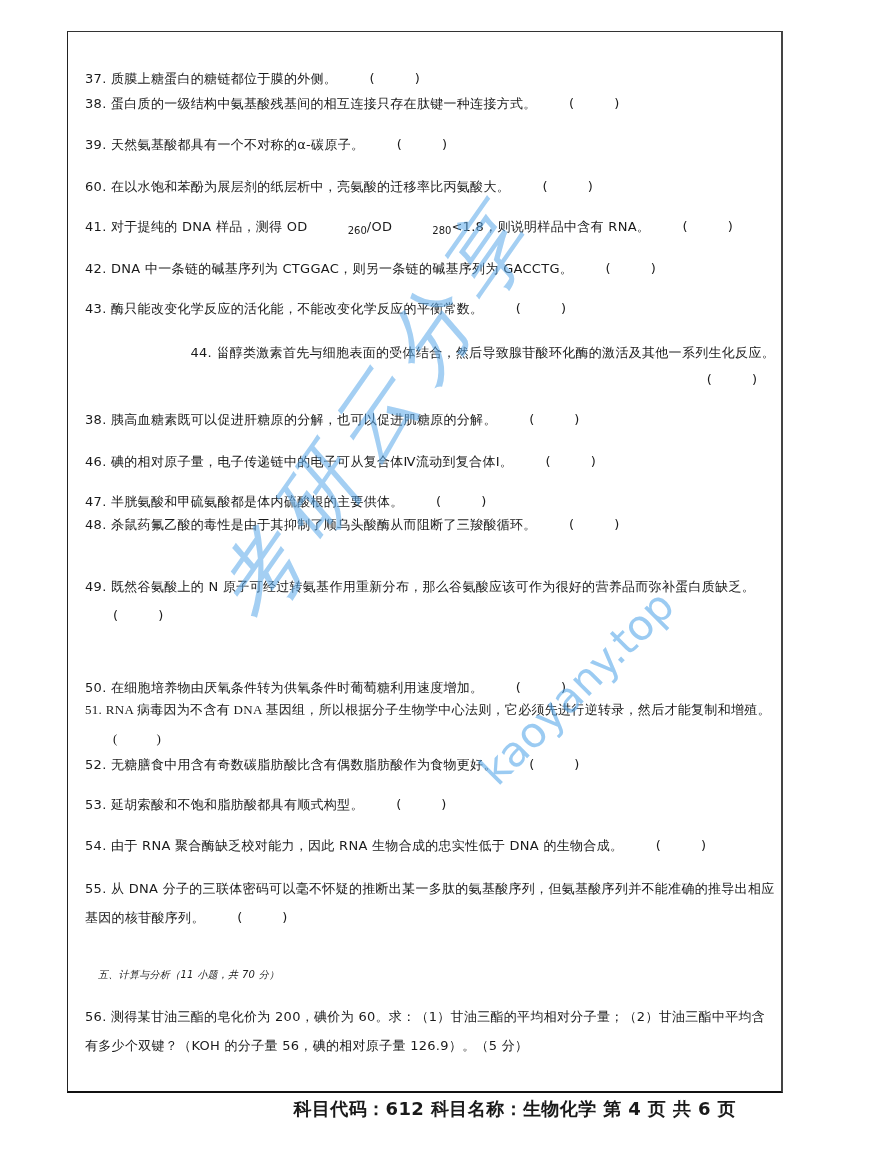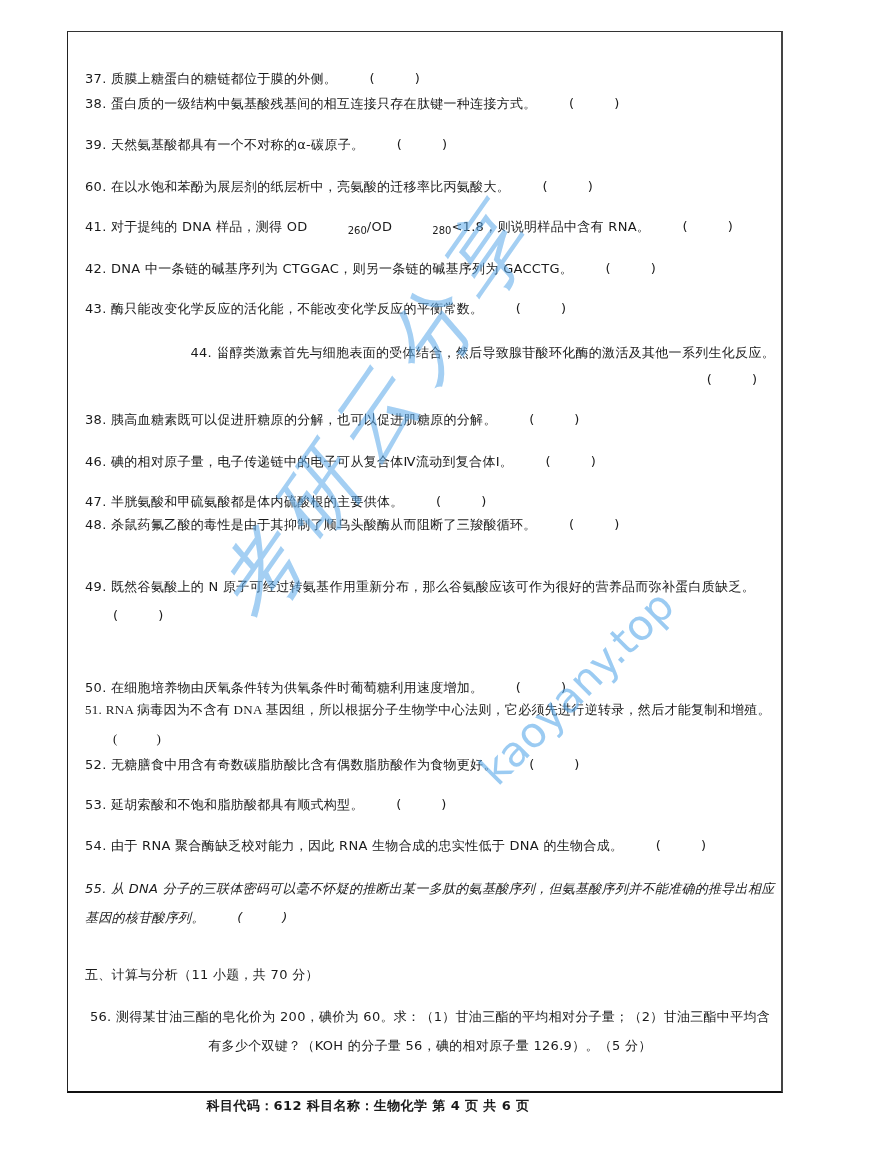--- a/index.html
+++ b/index.html
@@ -16,26 +16,27 @@
   }
   .q {
     position: absolute; left: 85px; right: 110px;
     font-size: 13px; line-height: 25px; letter-spacing: 0.3px;
     white-space: nowrap;
   }
   .q.wrap { white-space: normal; width: 690px; right: auto; }
   .paren { display: inline-block; margin-left: 28px; letter-spacing: 18px; }
   .sub { font-size: 10px; vertical-align: -3px; letter-spacing: 0; margin-left: 40px; }
   .section {
-    position: absolute; left: 85px; top: 962px; font-size: 13px; line-height: 25px;
+    position: absolute; left: 98px; top: 962px; font-size: 10px; line-height: 25px;
     letter-spacing: 0.3px;
+    font-style: italic;
   }
   .footer {
-    position: absolute; left: 0; width: 736px; top: 1097px; text-align: center;
-    font-size: 13px; font-weight: bold; letter-spacing: 0.4px;
+    position: absolute; left: 0; width: 736px; top: 1097px; text-align: right;
+    font-size: 18px; font-weight: bold; letter-spacing: 0.4px;
   }
   .watermark {
     position: absolute; pointer-events: none;
     color: #5aa9ea; opacity: 0.55; font-family: "DejaVu Serif", serif;
   }
   .wm-cn { left: 190px; top: 580px; font-size: 84px; transform: rotate(-55deg); transform-origin: left top; letter-spacing: 14px; font-style: italic;}
   .wm-url { left: 470px; top: 760px; font-size: 42px; transform: rotate(-45deg); transform-origin: left top; font-family: "DejaVu Sans", sans-serif; opacity: 0.6;}
 </style>
 </head>
 <body>
@@ -143,29 +144,29 @@
   <span>延胡索酸和不饱和脂肪酸都具有顺式构型。</span>
   <span class="paren">( )</span>
 </div>
 
 <div class="q" style="top:833px">
   <span>54.</span>
   <span>由于 RNA 聚合酶缺乏校对能力，因此 RNA 生物合成的忠实性低于 DNA 的生物合成。</span>
   <span class="paren">( )</span>
 </div>
 
-<div class="q wrap" style="top:874px; line-height:29px;font-style:italic;">
+<div class="q wrap" style="top:874px; line-height:29px;">
   <span>55.</span>
   <span>从 DNA 分子的三联体密码可以毫不怀疑的推断出某一多肽的氨基酸序列，但氨基酸序列并不能准确的推导出相应基因的核苷酸序列。</span>
   <span class="paren">( )</span>
 </div>
 
 <div class="section">五、计算与分析（11 小题，共 70 分）</div>
 
-<div class="q wrap" style="top:1002px; line-height:29px;text-align:center;">
+<div class="q wrap" style="top:1002px; line-height:29px;">
   <span>56.</span>
   <span>测得某甘油三酯的皂化价为 200，碘价为 60。求：（1）甘油三酯的平均相对分子量；（2）甘油三酯中平均含有多少个双键？（KOH 的分子量 56，碘的相对原子量 126.9）。（5 分）</span>
 </div>
 
 <div class="footer">科目代码：612 科目名称：生物化学  第 4 页  共 6 页</div>
 
 <div class="watermark wm-cn">考研云分享</div>
 <div class="watermark wm-url">kaoyany.top</div>
 
 </body></html>

